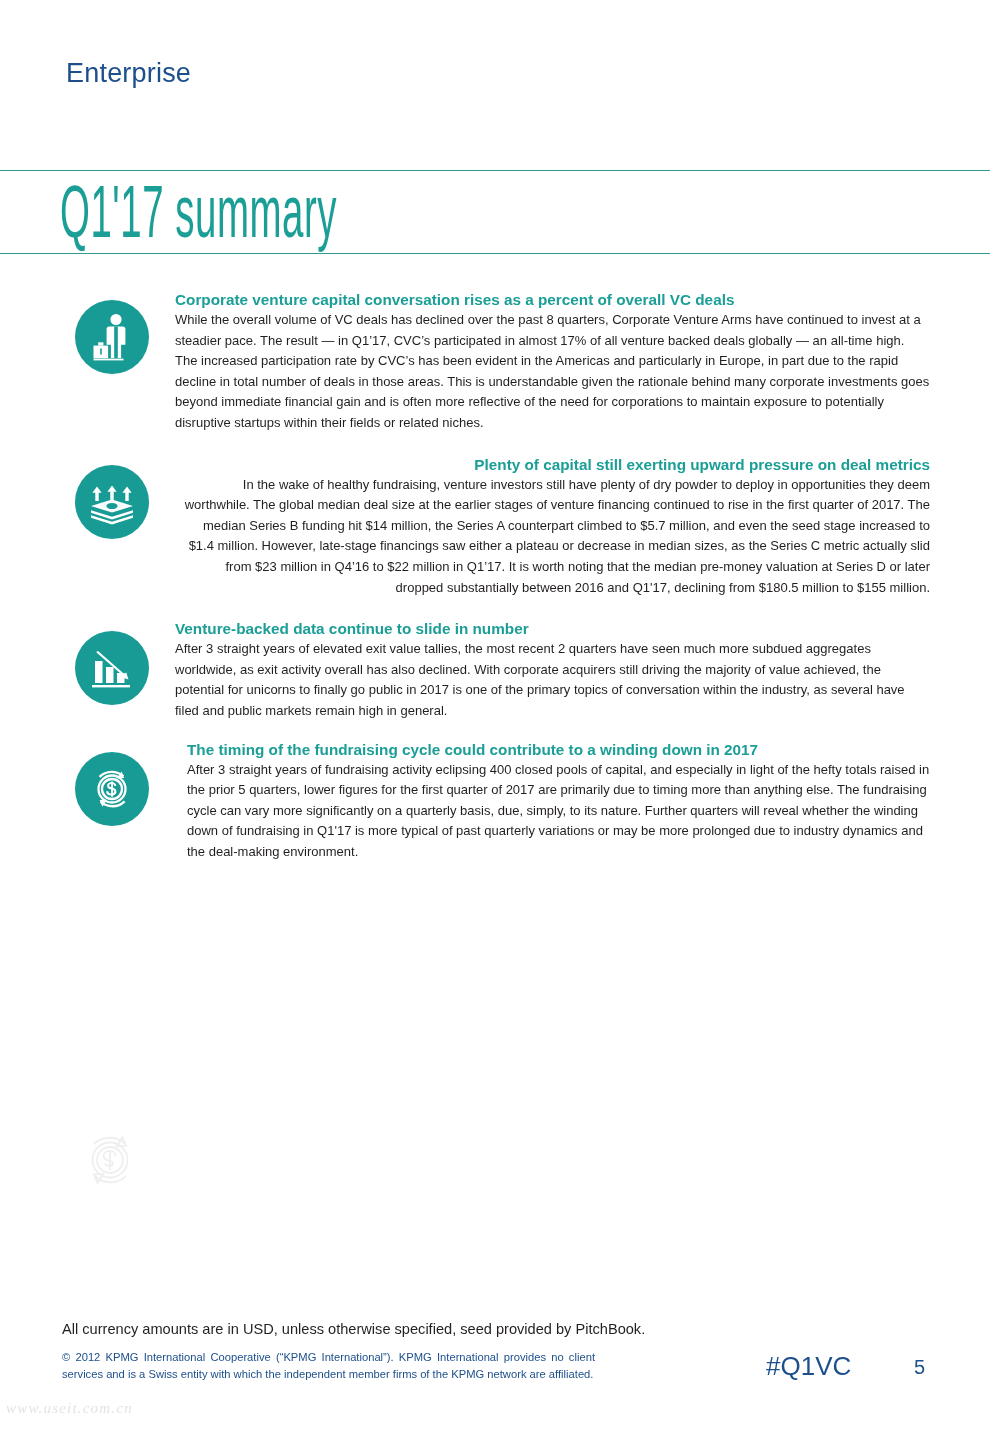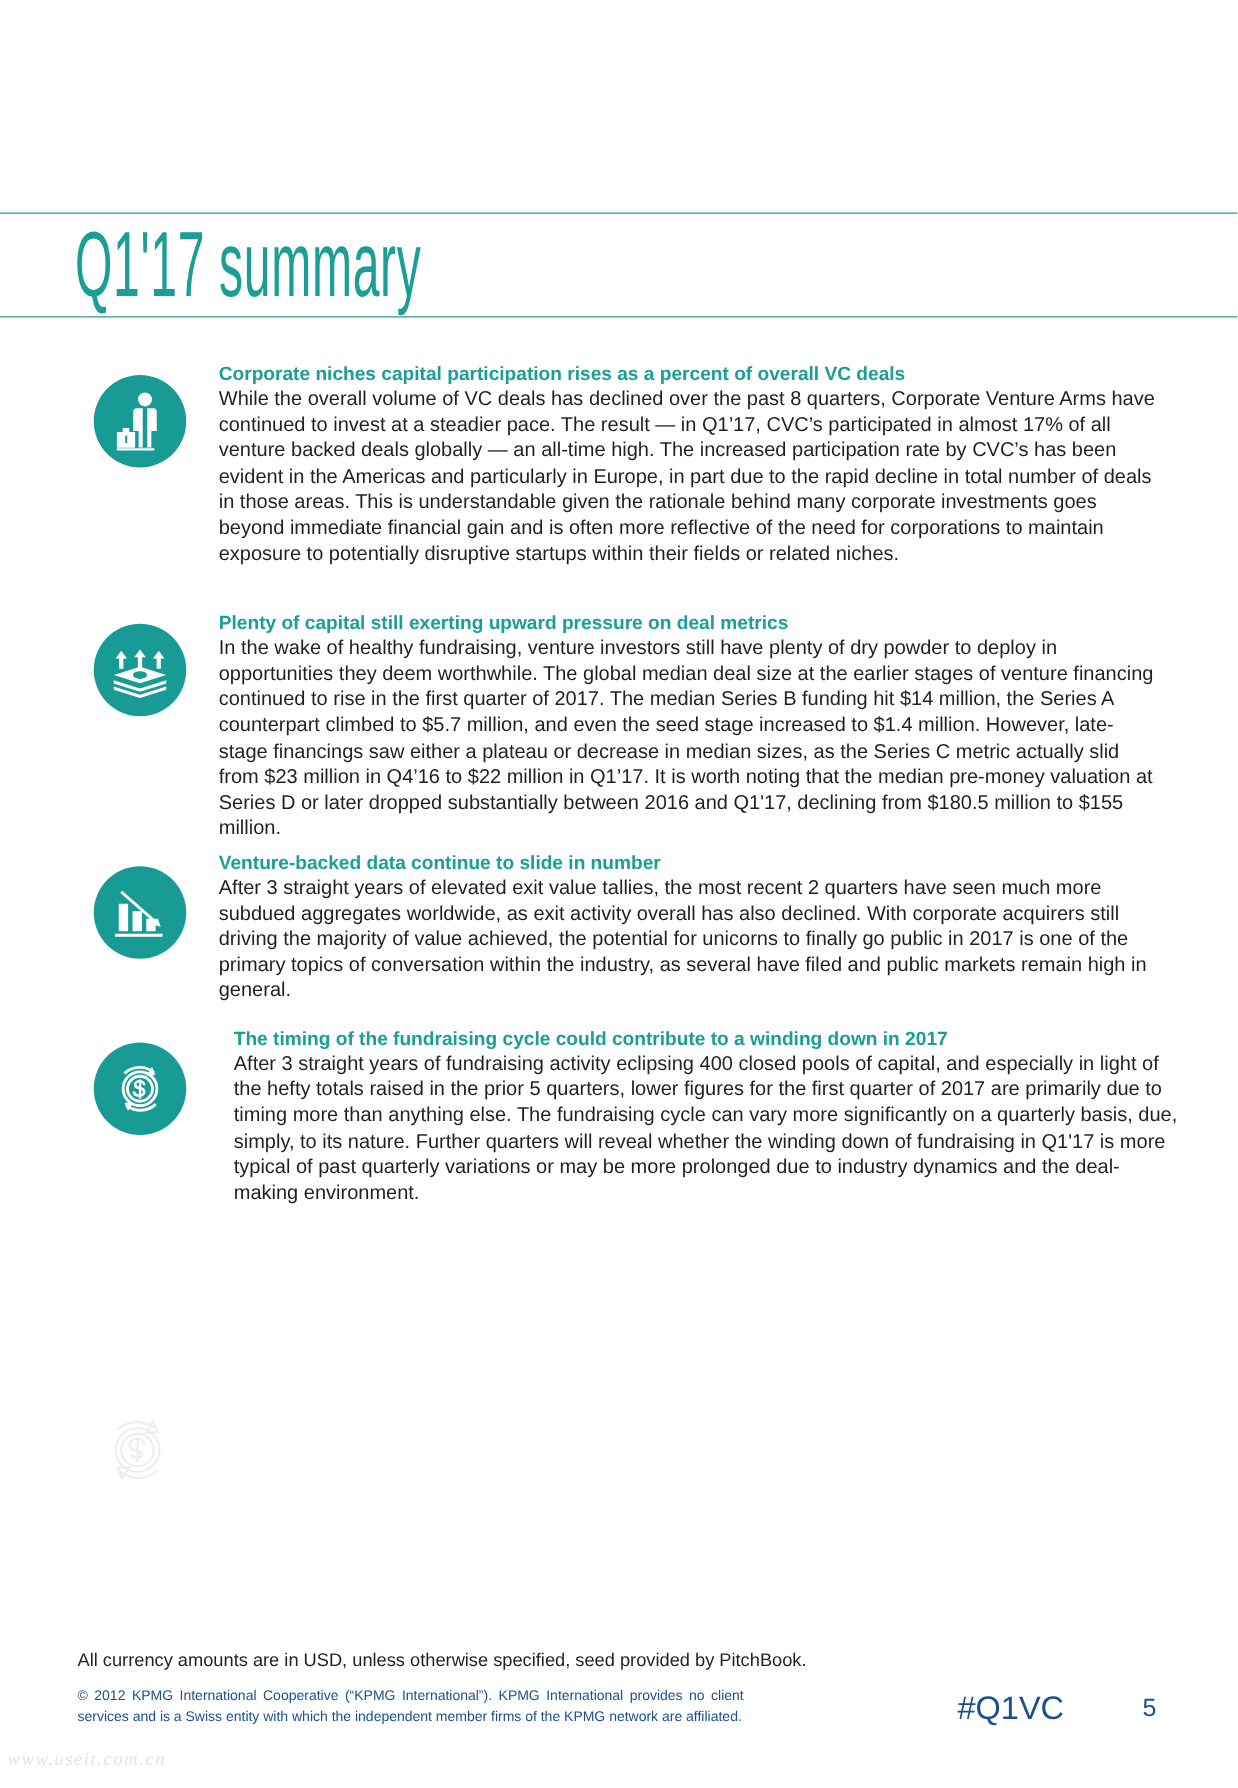--- a/index.html
+++ b/index.html
@@ -122,29 +122,29 @@
   }
   .block-heading {
     color: #1a9e96;
     font-weight: bold;
     font-size: 15.3px;
     line-height: 19px;
     margin: 0 0 1px 0;
   }
   .block-text {
     color: #231f20;
-    font-size: 16px;
+    font-size: 13px;
     line-height: 20.6px;
     margin: 0;
   }
 
   
   #block-0 { top: 0px; }
   #block-0 .block-icon { top: 10px; }
-  #block-1 { top: 35px; }
+  #block-1 { top: 21px; text-align: right; }
   #block-1 .block-icon { top: 10px; }
   #block-2 { top: 42px; }
   #block-2 .block-icon { top: 12px; }
   #block-3 { top: 60px; padding-left: 12px; }
   #block-3 .block-icon { top: 12px; }
 
   
   #watermark-icon {
     position: absolute;
     left: 62px;
@@ -200,20 +200,21 @@
     letter-spacing: 1.2px;
     color: #e3e3e6;
     font-family: "Liberation Serif", serif;
     font-style: italic;
   }
 </style>
 </head>
 <body>
 
 <div id="logo-block">
+  <div id="kpmg-enterprise">Enterprise</div>
 </div>
 
 <div id="rule-top"></div>
 <div id="page-title">Q1'17 summary</div>
 <div id="rule-bottom"></div>
 
 <div id="content">
 
   <div class="block" id="block-0">
     <div class="block-icon">
@@ -223,21 +224,21 @@
           <path d="M34.2 26.5h13.6c1.5 0 2.6 1.2 2.6 2.6v15.6h-4.3V58h-10.2V44.7h-4.3V29.1c0-1.4 1.1-2.6 2.6-2.6z"></path>
           <rect x="39.2" y="26.5" width="3.6" height="31.5" fill="#179b94"></rect>
           <path d="M18.5 45.6h14.6v12.6H18.5z"></path>
           <path d="M23.2 42.3h5.2v3.3h-5.2z"></path>
           <rect x="25.2" y="48.5" width="1.6" height="6" fill="#179b94"></rect>
           <rect x="18.5" y="58.6" width="30" height="1.8"></rect>
         </g>
       </svg>
     </div>
     <div class="block-body">
-      <p class="block-heading">Corporate niches capital participation rises as a percent of overall VC deals</p>
+      <p class="block-heading">Corporate venture capital conversation rises as a percent of overall VC deals</p>
       <p class="block-text">While the overall volume of VC deals has declined over the past 8 quarters, Corporate Venture Arms have continued to invest at a steadier pace. The result — in Q1’17, CVC’s participated in almost 17% of all venture backed deals globally — an all-time high. The increased participation rate by CVC’s has been evident in the Americas and particularly in Europe, in part due to the rapid decline in total number of deals in those areas. This is understandable given the rationale behind many corporate investments goes beyond immediate financial gain and is often more reflective of the need for corporations to maintain exposure to potentially disruptive startups within their fields or related niches.</p>
     </div>
   </div>
 
   <div class="block" id="block-1">
     <div class="block-icon">
       <svg width="74" height="74" viewBox="0 0 74 74">
         <g fill="#ffffff">
           <path d="M20 30.5l-4.6 6.2h2.9v8.2h3.4v-8.2h2.9z" transform="translate(2,-9)"></path>
           <path d="M35 26.5l-4.6 6.2h2.9v8.6h3.4v-8.6h2.9z" transform="translate(2,-6)"></path>

